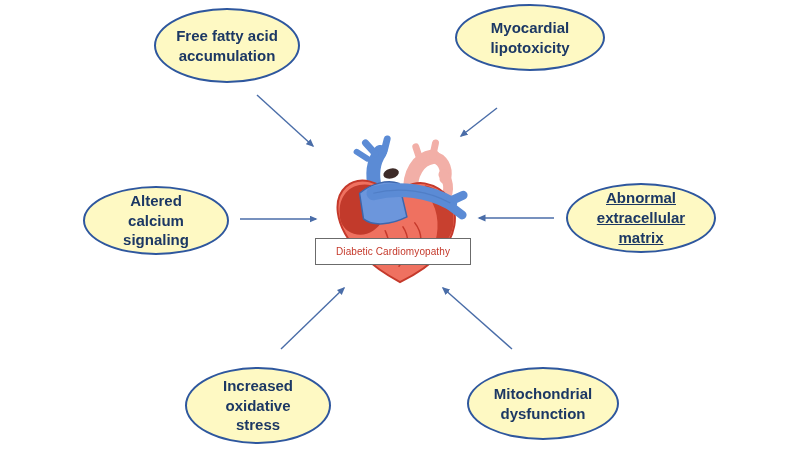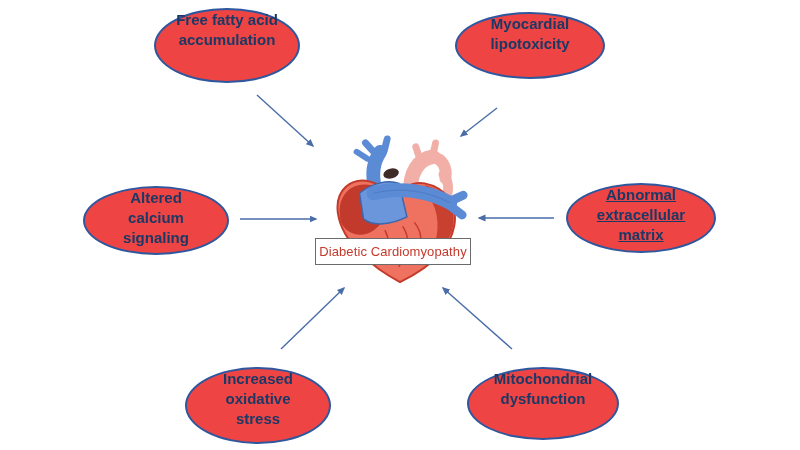--- a/index.html
+++ b/index.html
@@ -10,35 +10,36 @@
     overflow: hidden;
   }
   .canvas {
     position: relative;
     width: 800px; height: 450px;
     background: #ffffff;
   }
   
   .node {
     position: absolute;
-    background: #ef4444;
+    background: #fef9c3;
     border: 2px solid #2E579E;
     border-radius: 50%;
     display: flex;
+    align-items: center;
     justify-content: center;
     text-align: center;
     color: #1C3864;
     font-weight: 700;
     font-size: 15px;
     line-height: 1.32;
     white-space: pre-line;
     box-sizing: border-box;
   }
   .node-free-fatty     { left: 154px; top:   8px; width: 146px; height: 75px; }
-  .node-myocardial     { left: 455px; top:  12px; width: 150px; height: 67px; }
+  .node-myocardial     { left: 455px; top:  4px; width: 150px; height: 67px; }
   .node-altered        { left:  83px; top: 186px; width: 146px; height: 69px; }
   .node-abnormal       { left: 566px; top: 183px; width: 150px; height: 70px; text-decoration: underline; }
   .node-increased      { left: 185px; top: 367px; width: 146px; height: 77px; }
   .node-mitochondrial  { left: 467px; top: 367px; width: 152px; height: 73px; }
 
   .arrows-layer, .heart-wrap {
     position: absolute; left: 0; top: 0;
   }
   .heart-wrap { left: 326px; top: 132px; width: 148px; height: 158px; }
 
@@ -46,21 +47,21 @@
     position: absolute;
     left: 315px; top: 238px;
     width: 156px; height: 27px;
     background: #ffffff;
     border: 1.5px solid #6b6b6b;
     box-sizing: border-box;
     display: flex;
     align-items: center;
     justify-content: center;
     color: #C5392B;
-    font-size: 13px;
+    font-size: 10px;
     font-weight: 400;
     letter-spacing: 0.1px;
   }
 </style>
 </head>
 <body>
 
 <div class="canvas">
 
   <svg class="arrows-layer" width="800" height="450" viewBox="0 0 800 450">

